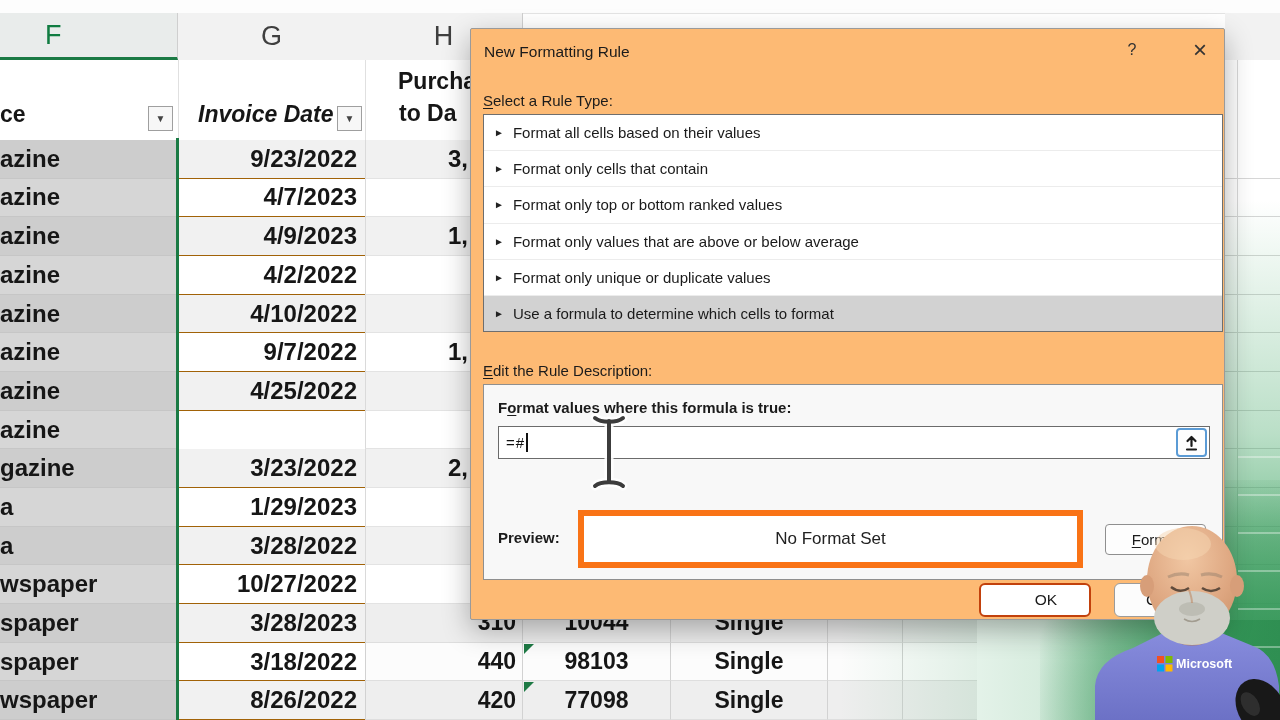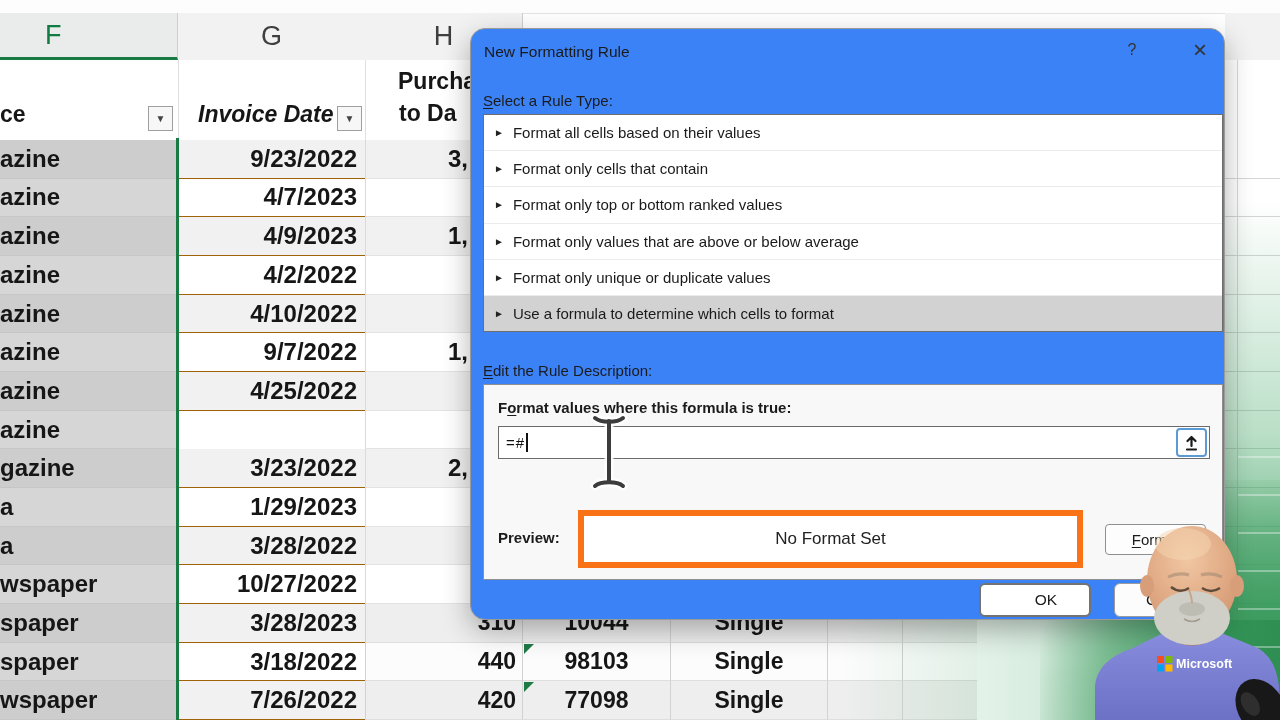--- a/index.html
+++ b/index.html
@@ -57,22 +57,22 @@
   
   #green-right{position:absolute;left:1225px;top:200px;width:55px;height:520px;z-index:20;
       background:linear-gradient(180deg,rgba(58,163,95,0) 0%,rgba(58,163,95,.35) 45%,rgba(58,163,95,.85) 78%,#2f8f52 100%);}
   #green-bottom{position:absolute;left:840px;top:620px;width:440px;height:100px;z-index:20;
       background:linear-gradient(90deg,rgba(58,163,95,0) 0%,rgba(58,163,95,.2) 45%,rgba(58,163,95,.75) 78%,#2f8f52 100%);}
   #green-corner{position:absolute;left:1040px;top:480px;width:240px;height:240px;z-index:20;pointer-events:none;
       background:radial-gradient(circle at 100% 100%,rgba(47,143,82,.85) 0%,rgba(47,143,82,.35) 55%,rgba(47,143,82,0) 75%);}
   #wall-lines{position:absolute;left:1238px;top:420px;width:42px;height:230px;z-index:21;opacity:.35;
       background:repeating-linear-gradient(to bottom,transparent 0 36px,#ffffff 36px 38px);}
   
-  #dialog{position:absolute;left:470px;top:28px;width:755px;height:592px;background:#3b82f6;border:1px solid #9a9a9a;
-          border-radius:15px;box-shadow:0 10px 28px rgba(0,0,0,.3);z-index:30;box-sizing:border-box;font-size:15px;color:#1b1b1b;}
+  #dialog{position:absolute;left:470px;top:28px;width:755px;height:592px;background:#fdba74;border:1px solid #9a9a9a;
+          border-radius:2px;box-shadow:0 10px 28px rgba(0,0,0,.3);z-index:30;box-sizing:border-box;font-size:15px;color:#1b1b1b;}
   #dlg-title{position:absolute;left:13px;top:14px;font-size:15.5px;}
   #dlg-help{position:absolute;left:650px;top:12px;width:22px;text-align:center;font-size:16px;color:#333;}
   #dlg-close{position:absolute;left:716px;top:8px;width:26px;text-align:center;font-size:24px;color:#333;line-height:26px;}
   #lbl-ruletype{position:absolute;left:12px;top:63px;}
   #rule-list{position:absolute;left:12px;top:85px;width:740px;height:218px;background:#fff;border:1.5px solid #6e6e6e;
              box-sizing:border-box;display:flex;flex-direction:column;}
   .rule-item{flex:1;display:flex;align-items:center;padding-left:10px;border-top:1px solid #ececec;font-size:15px;color:#1a1a1a;}
   .rule-item:first-child{border-top:none;}
   .rule-item.selected{background:#d2d2d2;}
   .bullet{font-size:10px;margin-right:9px;color:#222;}
@@ -82,21 +82,21 @@
   #formula-input{position:absolute;left:14px;top:41px;width:712px;height:33px;background:#fff;border:1px solid #6b6b6b;
                  box-sizing:border-box;display:flex;align-items:center;padding-left:7px;font-size:15px;letter-spacing:1px;color:#111;}
   #caret{display:inline-block;width:2px;height:19px;background:#111;margin-left:1px;}
   #collapse-btn{position:absolute;left:692px;top:43px;width:31px;height:29px;background:#fdfdfd;border:2px solid #5b9bd5;
                 border-radius:4px;box-sizing:border-box;display:flex;align-items:center;justify-content:center;}
   #lbl-preview{position:absolute;left:14px;top:144px;font-weight:700;}
   #preview-box{position:absolute;left:94px;top:125px;width:505px;height:58px;background:#fff;border:6px solid #f97316;
                box-sizing:border-box;display:flex;align-items:center;justify-content:center;font-size:17px;color:#222;}
   #format-btn{position:absolute;left:621px;top:139px;width:101px;height:31px;background:#fdfdfd;border:1px solid #8f8f8f;
               border-radius:4px;box-sizing:border-box;display:flex;align-items:center;justify-content:center;}
-  #ok-btn{position:absolute;left:508px;top:554px;width:112px;height:34px;background:#fff;border:2px solid #737373;
+  #ok-btn{position:absolute;left:508px;top:554px;width:112px;height:34px;background:#fff;border:2px solid #c2410c;
           border-radius:6px;box-sizing:border-box;display:flex;align-items:center;justify-content:center;font-size:15.5px;padding-left:22px;}
   #cancel-btn{position:absolute;left:643px;top:554px;width:112px;height:34px;background:#fcfcfc;border:1px solid #9b9b9b;
           border-radius:6px;box-sizing:border-box;display:flex;align-items:center;justify-content:center;font-size:15.5px;}
   u{text-underline-offset:2px;}
   
   #ibeam{position:absolute;left:583px;top:410px;z-index:40;}
   #webcam{position:absolute;left:1085px;top:468px;width:195px;height:252px;z-index:50;}
   #webcam svg{overflow:visible;}
 </style>
 </head>
@@ -197,21 +197,21 @@
         <div class="cG">3/28/2023</div>
         <div class="cH"></div>
       </div>
       <div class="srow" style="top: 642.71px;">
         <div class="cF">spaper</div>
         <div class="cG">3/18/2022</div>
         <div class="cH"></div>
       </div>
       <div class="srow tint" style="top: 681.38px;">
         <div class="cF">wspaper</div>
-        <div class="cG">7/26/2022</div>
+        <div class="cG">8/26/2022</div>
         <div class="cH"></div>
       </div>
       <div class="brow tint" style="top: 604.04px;">
         <div class="bH">310</div>
         <div class="bI">10044</div>
         <div class="bJ">Single</div>
         <div class="bK"></div>
         <div class="bL"></div>
       </div>
       <div class="brow" style="top: 642.71px;">

